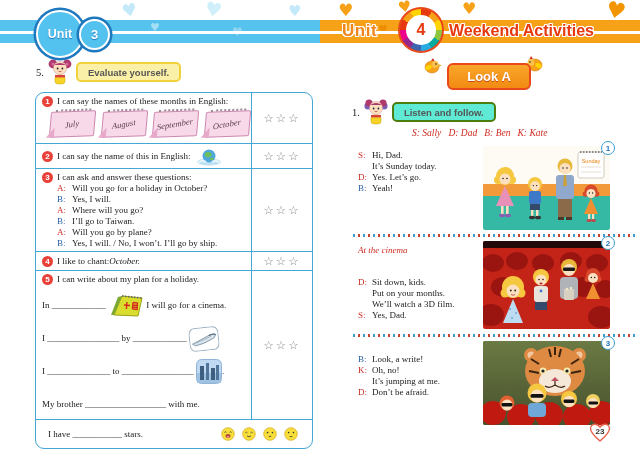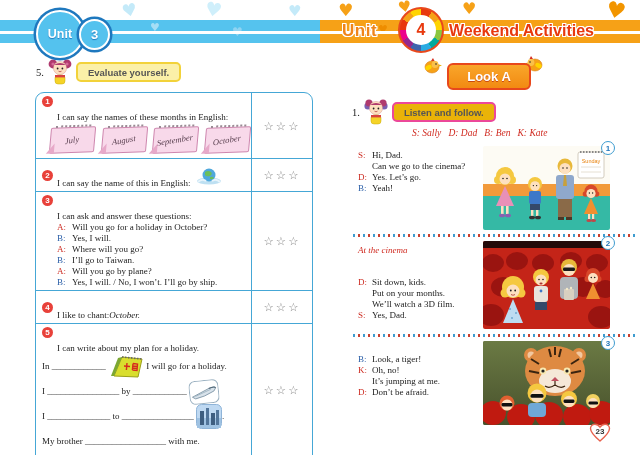--- a/index.html
+++ b/index.html
@@ -22,54 +22,54 @@
   .u3 .b1{left:0;top:0;width:44px;height:44px;font-size:12.5px;
     text-shadow:0 1px 1px #1E78BE;}
   .u3 .b2{left:43px;top:9px;width:27px;height:27px;font-size:13px;text-shadow:0 1px 1px #1E78BE;}
 
   
   .secrow{position:absolute;display:flex;align-items:center;gap:3px;z-index:2;}
   .itemnum{font-size:10.5px;color:#222;}
   .pill{border-radius:5px;padding:2.5px 10px;font-family:"Liberation Sans",sans-serif;
         font-size:9.5px;font-weight:600;color:#555;white-space:nowrap;}
   .pill-yellow{background:#FBF0A8;border:2px solid #F2D23A;}
-  .pill-orange{background:#eab308;border:2px solid #ec4899;}
+  .pill-orange{background:#5eead4;border:2px solid #4d7c0f;}
 
   
   .etable{position:absolute;left:35px;top:92px;width:276px;border:1.6px solid #45A7D6;
           border-radius:9px;background:#fff;overflow:hidden;z-index:2;}
   .t-row{display:flex;border-bottom:1.4px solid #45A7D6;}
   .t-row:last-child{border-bottom:none;}
   .cell-main{flex:1;padding:3px 2px 2px 6px;font-size:9px;line-height:11px;min-width:0;}
   .cell-stars{width:60px;border-left:1.4px solid #45A7D6;display:flex;align-items:center;justify-content:center;}
   .stars{font-size:11.5px;color:#8a8a8a;letter-spacing:2px;font-family:"DejaVu Sans",sans-serif;}
   .nbadge{display:inline-flex;width:11px;height:11px;border-radius:50%;background:#E8413A;color:#fff;
     font-family:"Liberation Sans",sans-serif;font-size:8px;font-weight:bold;align-items:center;
     justify-content:center;margin-right:4px;vertical-align:-1px;flex:none;}
   .rowhead{display:flex;align-items:flex-start;}
-  .rtext{font-size:9px;margin-top:16px;}
+  .rtext{font-size:9px;}
   .qa{padding-left:15px;}
   .dl{display:flex;line-height:11px;font-size:9px;}
   .sp{width:15px;flex:none;}
   .sp2{width:14px;flex:none;}
   .red{color:#CC2A20;} .blue{color:#2B5FA8;}
   .chant-i{font-style:italic;}
   .pre{white-space:pre;}
 
   
   .cal-row{display:flex;gap:7px;padding:4px 0 3px 8px;}
   .cal{width:44px;height:24px;background:#F8D9EA;border:1px solid #CE86AE;border-radius:2px;
        transform:skewX(-7deg) rotate(-2deg);position:relative;display:flex;align-items:center;justify-content:center;}
   .cal::before{content:"";position:absolute;top:-3px;left:4px;right:4px;border-top:2px dotted #9a8a94;}
   .cal::after{content:"";position:absolute;left:-4px;bottom:-1px;border-style:solid;
       border-width:0 0 10px 8px;border-color:transparent transparent #E7A9C9 transparent;}
   .cal span{font-style:italic;font-size:8.5px;color:#5a4050;transform:rotate(-8deg);}
 
   
-  .wl{height:25px;display:flex;align-items:center;white-space:pre;font-size:9px;}
+  .wl{height:25px;display:flex;align-items:center;white-space:pre;font-size:9px;margin-top:8px;}
   .minicard{flex:none;}
 
   
   .sumrow{display:flex;align-items:center;height:28px;padding:0 14px 0 12px;font-size:9px;}
   .emojis{margin-left:auto;display:flex;gap:7px;align-items:center;}
 
   
   .pgheart{position:absolute;width:24px;height:22px;}
 
   
@@ -254,21 +254,21 @@
             <svg class="minicard" width="36" height="23" viewBox="0 0 36 23">
               <polygon points="6,21 14,2 34,4 30,22" fill="#D9DE2E" stroke="#9BA018" stroke-width="1"></polygon>
               <polygon points="6,21 14,2 10,3 3,21" fill="#7CA832"></polygon>
               <line x1="14" y1="2" x2="34" y2="4" stroke="#666" stroke-width="1.6" stroke-dasharray="1.5 1.5"></line>
               <g stroke="#D62C1E" stroke-width="1.4" fill="none">
                 <line x1="16" y1="11" x2="22" y2="11.5"></line>
                   <line x1="19" y1="8" x2="18.4" y2="15"></line>
                 <path d="M25 8.5 L24.4 15 M25 8.5 L29.5 9 L29 15.5 L24.4 15 M25.2 11 L29.2 11.4 M24.9 13 L29 13.4"></path>
               </g>
             </svg>
-            <span class="pre"> I will go for a holiday.</span>
+            <span class="pre"> I will go for a cinema.</span>
           </div>
           <div class="wl">
             <span class="pre">I ________________ by ____________ </span>
             <svg class="minicard" width="30" height="24" viewBox="0 0 30 24" style="transform:rotate(-6deg);">
               <rect x=".5" y=".5" width="29" height="23" rx="6" fill="#fff" stroke="#9ab0c0"></rect>
               <path d="M3 16 L20 9 Q26 7 27 9 L25 12 Q15 17 6 18 Z" fill="#D8E2EA" stroke="#7890A0" stroke-width=".8"></path>
               <path d="M20 9 Q26 7 27 9" stroke="#506878" stroke-width="1.2" fill="none"></path>
               <line x1="6" y1="15.5" x2="22" y2="10" stroke="#90A8B8" stroke-width=".7"></line>
             </svg>
           </div>
@@ -393,21 +393,21 @@
     <div class="cast pre">S: Sally   D: Dad   B: Ben   K: Kate</div>
 
     <div class="scene" style="top:146px;">
       <div class="dtext">
         <div class="dl">
             <span class="sp2 red">S:</span>
             <span>Hi, Dad.</span>
           </div>
         <div class="dl">
             <span class="sp2"></span>
-            <span>Can we go to the cinema?</span>
+            <span>It’s Sunday today.</span>
           </div>
         <div class="dl">
             <span class="sp2 red">D:</span>
             <span>Yes. Let’s go.</span>
           </div>
         <div class="dl">
             <span class="sp2 blue">B:</span>
             <span>Yeah!</span>
           </div>
       </div>
@@ -572,21 +572,21 @@
         </svg>
       </div>
     </div>
 
     <div class="divider" style="top:334px;"></div>
 
     <div class="scene" style="top:341px;">
       <div class="dtext" style="padding-top:13px;">
         <div class="dl">
             <span class="sp2 blue">B:</span>
-            <span>Look, a tiger!</span>
+            <span>Look, a write!</span>
           </div>
         <div class="dl">
             <span class="sp2 red">K:</span>
             <span>Oh, no!</span>
           </div>
         <div class="dl">
             <span class="sp2"></span>
             <span>It’s jumping at me.</span>
           </div>
         <div class="dl">

